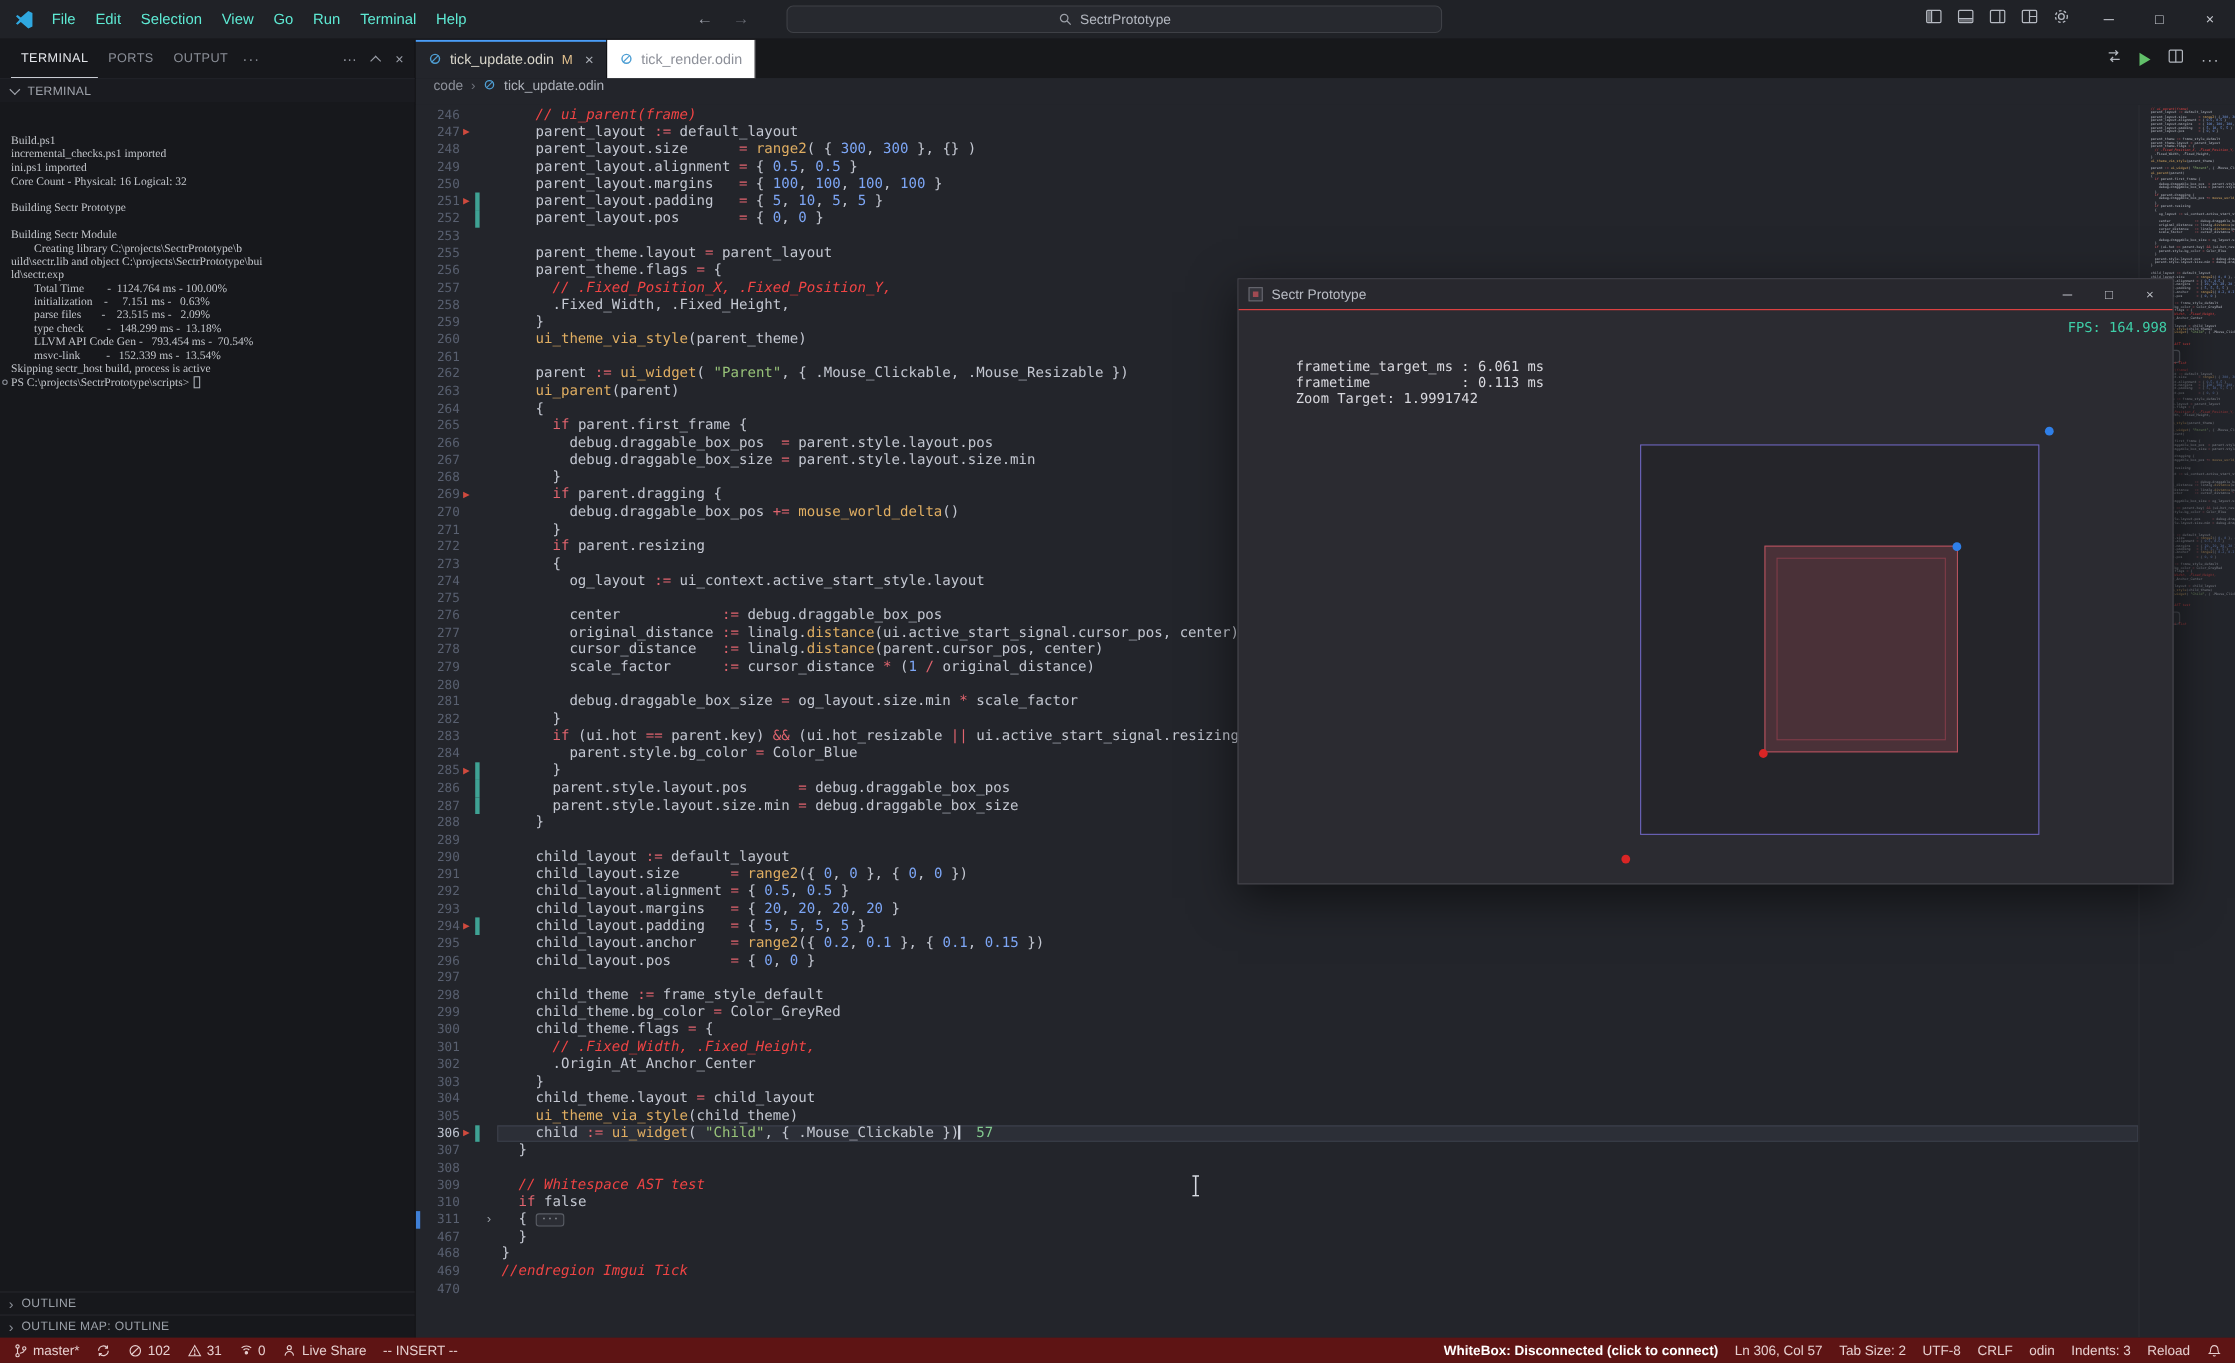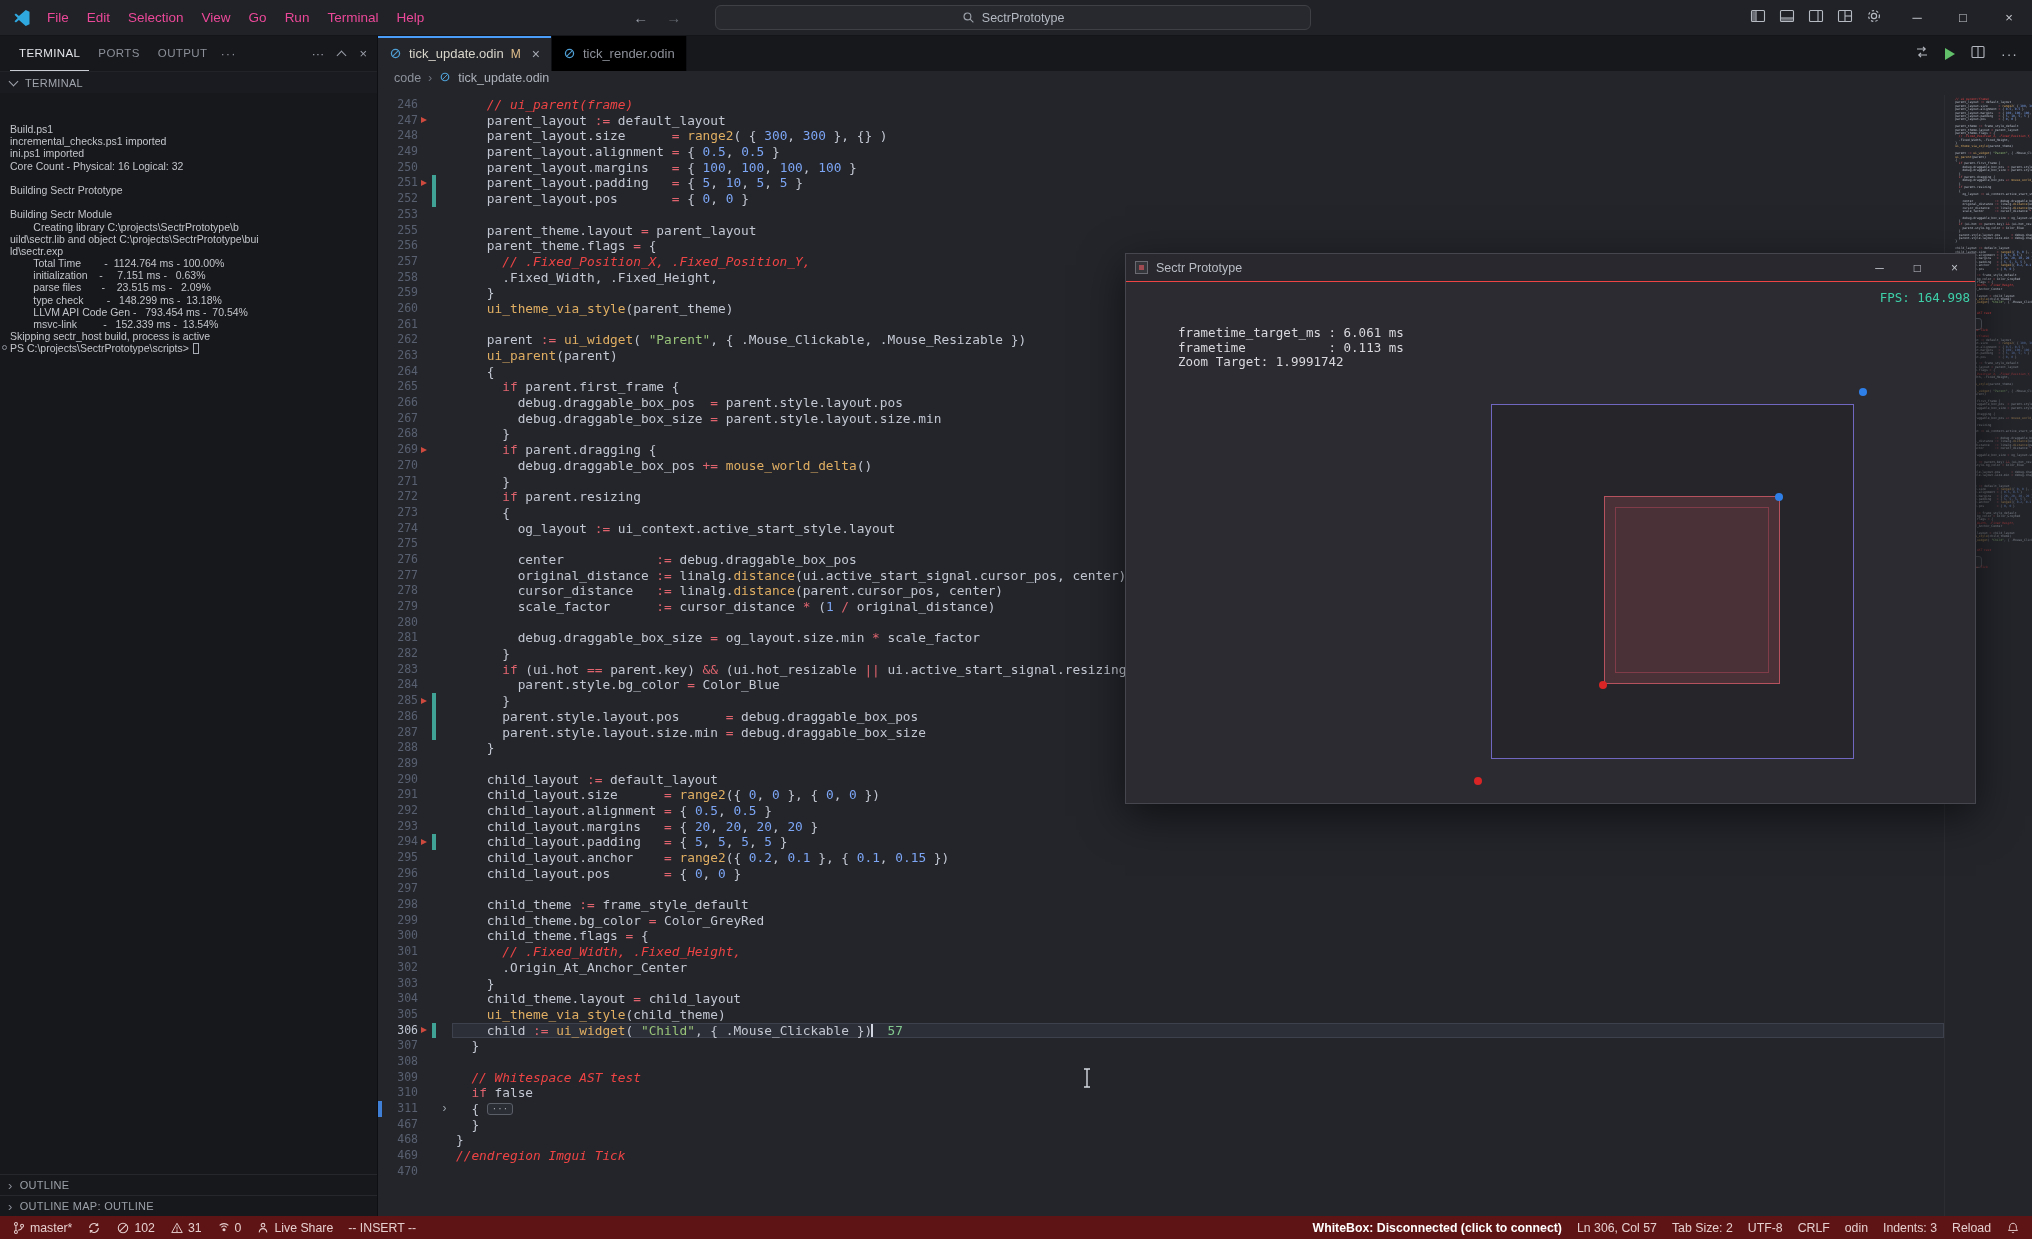--- a/index.html
+++ b/index.html
@@ -3,21 +3,21 @@
 <meta charset="utf-8">
 <style>
   *{box-sizing:border-box;margin:0;padding:0}
   html,body{background:#0f1012}
   body{font-family:"Liberation Sans",sans-serif}
   .screen{position:relative;width:2032px;height:1239px;overflow:hidden;background:#23252b;cursor:default}
 
   
   .titlebar{position:absolute;top:0;left:0;right:0;height:36px;background:#202227;border-bottom:1px solid #141518;display:flex;align-items:center;color:#c6c9d0;z-index:10}
   .logo{margin:0 6px 0 12px;display:flex;align-items:center}
-  .menu-bar{display:flex;font-size:13.5px;color:#ec4899}
+  .menu-bar{display:flex;font-size:13.5px;color:#5eead4}
   .menu-item{padding:0 9px;line-height:36px}
   .nav-arrows{margin-left:200px;display:flex;gap:18px;color:#9a9ea8;font-size:15px}
   .search-box{margin-left:34px;width:596px;height:25px;background:#27292f;border:1px solid #3e4046;border-radius:6px;display:flex;align-items:center;justify-content:center;gap:7px;color:#b4b8c0;font-size:12.5px}
   .tb-icons{margin-left:auto;display:flex;gap:13px;color:#b6bac2;margin-right:12px;align-items:center}
   .tb-icons svg{width:16px;height:16px}
   .win-controls{display:flex;height:36px}
   .win-btn{width:46px;display:flex;align-items:center;justify-content:center;font-size:13px;color:#c6c9d0}
 
   
   .main{position:absolute;top:36px;bottom:23px;left:0;right:0;display:flex}
@@ -26,34 +26,34 @@
   .left-panel{width:378px;background:#17181c;border-right:1px solid #0e0f12;position:relative;display:flex;flex-direction:column}
   .panel-header{height:35px;display:flex;align-items:center;padding:0 10px;color:#8b8f98;flex:none}
   .panel-tabs{display:flex}
   .panel-tab{font-size:11.5px;letter-spacing:.4px;padding:0 9px;line-height:33px}
   .panel-tab.active{color:#e3e5ea;border-bottom:1px solid #c9ccd3}
   .ph-more{margin-left:4px;color:#8b8f98;font-size:13px;letter-spacing:1px}
   .ph-actions{margin-left:auto;display:flex;gap:14px;align-items:center;color:#9a9ea8;font-size:13px}
   .chev-up{width:7px;height:7px;border-left:1.4px solid currentColor;border-top:1.4px solid currentColor;transform:rotate(45deg);margin-top:4px}
   .section-header{height:22px;display:flex;align-items:center;gap:8px;padding:0 10px;font-size:11px;letter-spacing:.3px;color:#a0a4ac;background:#1a1b20;border-top:1px solid #222329;flex:none}
   .chev-down{width:7px;height:7px;border-left:1.4px solid currentColor;border-bottom:1.4px solid currentColor;transform:rotate(-45deg);margin-top:-3px}
-  .terminal{flex:1;padding:30px 0 16px 10px;font-family:Liberation Sans, sans-serif;font-size:10.5px;line-height:12.2px;color:#c2c5ca;white-space:pre;overflow:hidden}
+  .terminal{flex:1;padding:30px 0 16px 10px;font-family:Liberation Serif, serif;font-size:10.5px;line-height:12.2px;color:#c2c5ca;white-space:pre;overflow:hidden}
   .term-line{height:12.2px}
   .term-line.prompt{position:relative}
   .term-cursor{display:inline-block;width:6.5px;height:11px;border:1px solid #a8adb5;vertical-align:-2px;margin-left:1px}
   .cmd-circle{position:absolute;left:-8px;top:3px;width:5px;height:5px;border:1px solid #8b8f98;border-radius:50%}
   .outline-sections{position:absolute;bottom:0;left:0;right:0}
   .section-row{height:21px;display:flex;align-items:center;gap:7px;padding:0 8px;font-size:11px;letter-spacing:.3px;color:#9ba0a8;border-top:1px solid #26272c;background:#17181c}
   .section-row .chev{font-size:13px;color:#8b8f98}
 
   
   .editor-zone{flex:1;display:flex;flex-direction:column;background:#23252b;position:relative;min-width:0}
   .tabbar{height:35px;background:#17181b;display:flex;align-items:stretch;flex:none}
   .editor-tabs{display:flex}
-  .tab{display:flex;align-items:center;gap:7px;padding:0 11px;font-size:13px;background:#000000;color:#8d9099;border-right:1px solid #101114;position:relative}
+  .tab{display:flex;align-items:center;gap:7px;padding:0 11px;font-size:13px;background:#ffffff;color:#8d9099;border-right:1px solid #101114;position:relative}
   .tab.active{background:#23252b;color:#d8d5ca}
   .tab.active::before{content:"";position:absolute;top:0;left:0;right:0;height:1.5px;background:#4a9df8}
   .tab .badge{color:#e2c08d;font-size:12px}
   .tab .tclose{color:#a7abb3;font-size:14px;margin-left:4px}
   .editor-actions{margin-left:auto;display:flex;align-items:center;gap:15px;padding-right:14px;color:#b3b7bf}
   .editor-actions svg{width:16px;height:16px}
   .play-btn{width:0;height:0;border-left:10px solid #62c06a;border-top:6px solid transparent;border-bottom:6px solid transparent}
   .kebab{font-size:14px;letter-spacing:1px}
   .breadcrumbs{height:24px;display:flex;align-items:flex-start;gap:7px;padding:0 16px;font-size:12.5px;color:#8d919a;background:#23252b;flex:none}
   .bc-sep{color:#6f737c}

